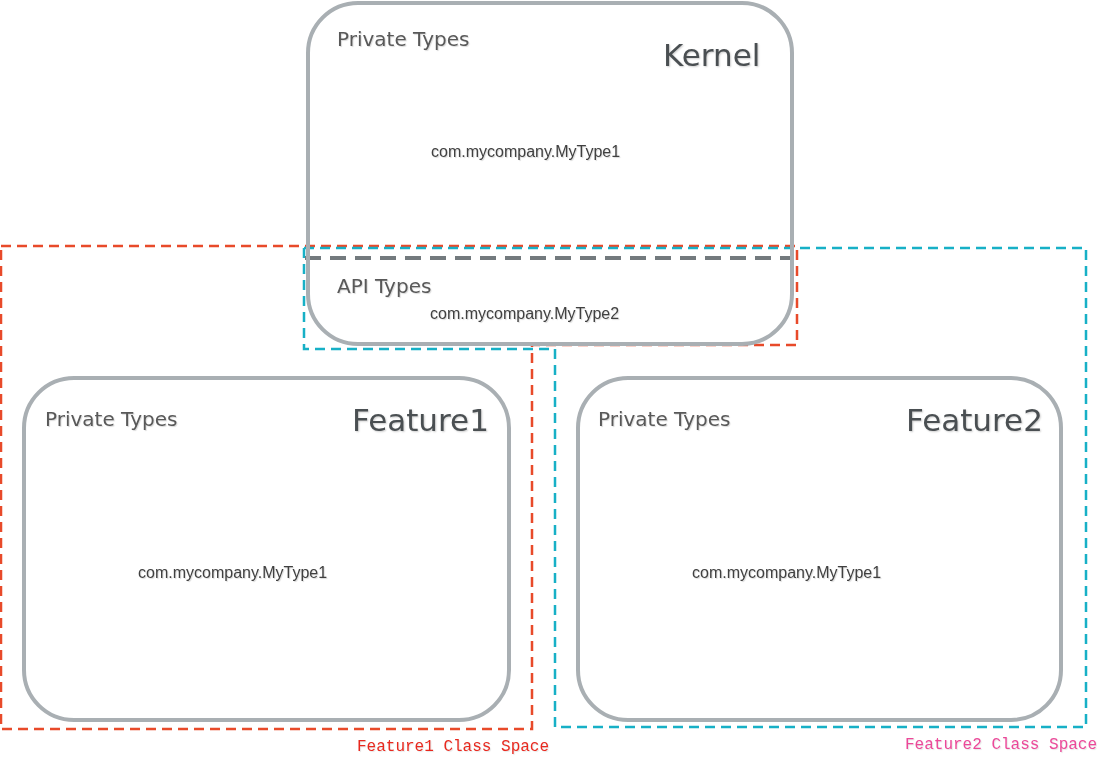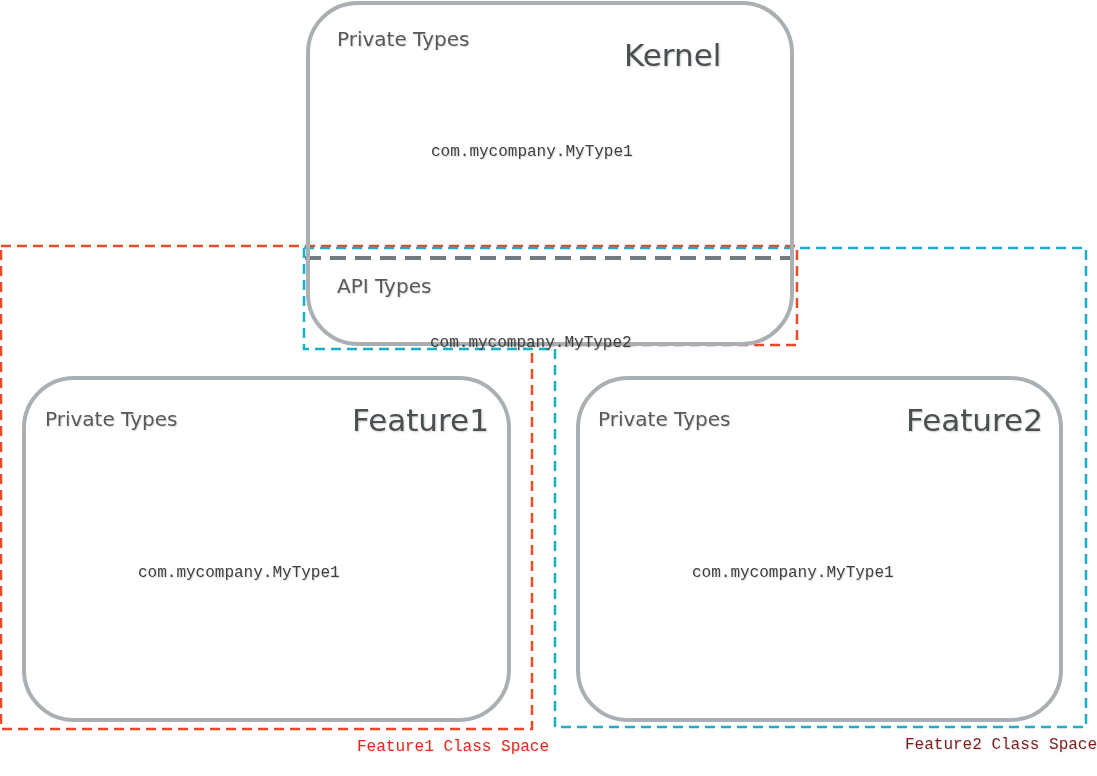--- a/index.html
+++ b/index.html
@@ -5,47 +5,47 @@
   html, body { margin: 0; padding: 0; background: #ffffff; }
   body { width: 1097px; height: 776px; position: relative; overflow: hidden;
          font-family: "Liberation Sans", "DejaVu Sans", sans-serif; }
   svg#diagram { position: absolute; left: 0; top: 0; }
   .box { position: absolute; box-sizing: border-box; border: 4px solid #a9afb3;
          border-radius: 52px; background: transparent; }
   .label-small { position: absolute; font-family: "DejaVu Sans", sans-serif; font-size: 20px;
                  color: #595959; text-shadow: 1px 1px 1px rgba(0,0,0,0.15); white-space: nowrap; }
   .title { position: absolute; font-family: "DejaVu Sans", sans-serif; font-size: 31px;
            color: #4a4f52; text-shadow: 1px 1px 2px rgba(0,0,0,0.2); white-space: nowrap; }
-  .code { position: absolute; font-family: Liberation Mono, monospace;
+  .code { position: absolute; font-family: Liberation Sans, sans-serif;
           font-size: 16px; color: #404040; text-shadow: 1px 1px 1px rgba(0,0,0,0.15); white-space: nowrap; }
   .space-label { position: absolute; font-family: Liberation Mono, monospace; font-size: 16px;
                  white-space: nowrap; text-shadow: 1px 1px 1px rgba(0,0,0,0.1); }
 </style>
 </head>
 <body>
 
 <svg id="diagram" width="1097" height="776">
 
   <polyline points="1,246 797,246 797,345 532,345 532,729 1,729 1,246" fill="none" stroke="#e84a2a" stroke-width="2.5" stroke-dasharray="10,6"></polyline>
 
   <polyline points="304,248 1086,248 1086,727 555,727 555,349 304,349 304,248" fill="none" stroke="#17b0c6" stroke-width="2.5" stroke-dasharray="10,6"></polyline>
 
   <line x1="305" y1="258" x2="793" y2="258" stroke="#737a7e" stroke-width="4" stroke-dasharray="16,9"></line>
 </svg>
 
 <div class="box" style="left:306px; top:1px; width:488px; height:345px;"></div>
 <div class="label-small" style="left:337px; top:27px;">Private Types</div>
-<div class="title" style="left:624px; top:37px;">Kernel</div>
+<div class="title" style="left:663px; top:37px;">Kernel</div>
 <div class="code" style="left:431px; top:143px;">com.mycompany.MyType1</div>
 <div class="label-small" style="left:337px; top:274px;">API Types</div>
-<div class="code" style="left:430px; top:305px;margin-top:29px;">com.mycompany.MyType2</div>
+<div class="code" style="left:430px; top:305px;">com.mycompany.MyType2</div>
 
 <div class="box" style="left:22px; top:376px; width:489px; height:346px;"></div>
 <div class="label-small" style="left:45px; top:407px;">Private Types</div>
 <div class="title" style="left:352px; top:402px;text-align:center;">Feature1</div>
 <div class="code" style="left:138px; top:564px;">com.mycompany.MyType1</div>
 <div class="space-label" style="left:357px; top:738px; color:#e8281e;">Feature1 Class Space</div>
 
 <div class="box" style="left:576px; top:376px; width:487px; height:346px;"></div>
 <div class="label-small" style="left:598px; top:407px;">Private Types</div>
 <div class="title" style="left:906px; top:402px;">Feature2</div>
 <div class="code" style="left:692px; top:564px;">com.mycompany.MyType1</div>
-<div class="space-label" style="left:905px; top:736px; color:#7f1d1d;">Feature2 Class Space</div>
+<div class="space-label" style="left:905px; top:736px; color:#ec4899;">Feature2 Class Space</div>
 
 </body></html>

